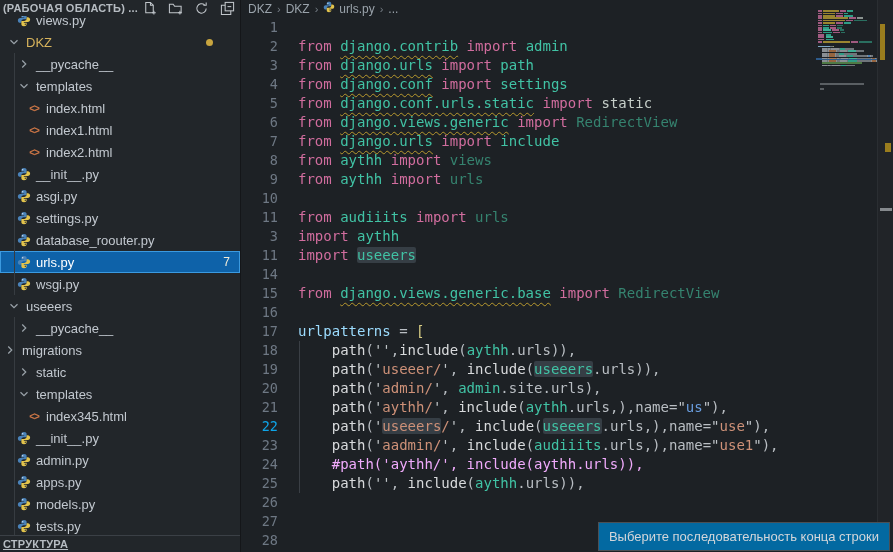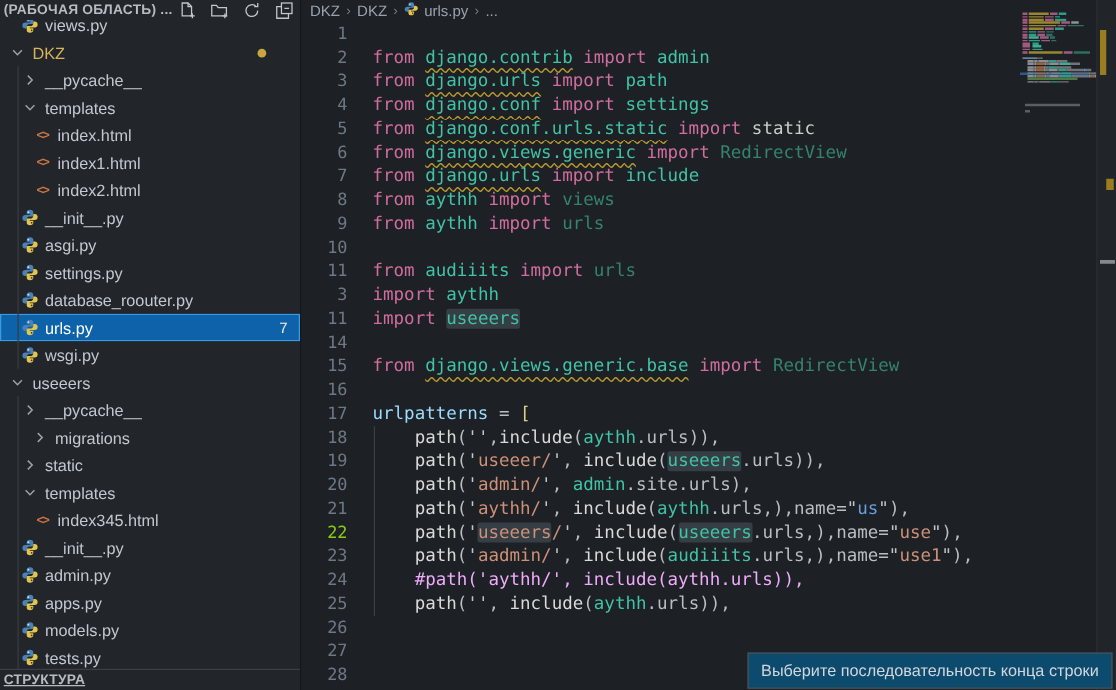--- a/index.html
+++ b/index.html
@@ -38,42 +38,42 @@
   
   .editor{position:absolute;left:241px;top:0;right:0;height:552px;background:#1d2125;}
   .breadcrumb{height:17px;display:flex;align-items:center;font-size:12px;
               color:#9aa3ab;padding-left:7px;gap:2px;}
   .breadcrumb .bsep{color:#767e86;margin:0 3px;font-size:11px;}
   .breadcrumb .bitem{display:flex;align-items:center;gap:4px;cursor:pointer;}
   .code{position:absolute;left:0;top:17.5px;width:578px;overflow:hidden;}
   .crow{height:19px;display:flex;align-items:center;}
   .lnum{width:37px;flex:none;text-align:right;padding-right:20px;
         font-family:"DejaVu Sans Mono",monospace;font-size:13.5px;color:#6e7884;}
-  .lnum.active{color:#84cc16;}
+  .lnum.active{color:#0ea5e9;}
   .ltext{font-family:"DejaVu Sans Mono",monospace;font-size:14px;white-space:pre;}
   .tk-kw{color:#d16d9e}.tk-teal{color:#41c3a5}.tk-dim{color:#35836f}
   .tk-pale{color:#c6cfc9}.tk-fn{color:#d8dadc}.tk-pl{color:#b9bec3}
   .tk-q{color:#c0c5c9}.tk-str{color:#ce9178}.tk-strb{color:#6a9ee0}
   .tk-var{color:#9cdcfe}.tk-brk{color:#d9ce85}.tk-cmt{color:#f0abfc}
   .wavy{text-decoration:underline;text-decoration-style:wavy;
         text-decoration-color:#b8992e;text-decoration-thickness:1px;
         text-underline-offset:3.5px;}
   .hl{background:#363e45;border-radius:2px;}
   .indent-guide{position:absolute;width:1px;background:#3a3f45;}
 
   
   .minimap{position:absolute;top:0;right:15px;width:62px;height:552px;cursor:pointer;}
   .mmbar{position:absolute;height:1.7px;}
   .ruler{position:absolute;top:0;right:0;width:15px;height:552px;background:#212428;
          border-left:1px solid #2a2e32;cursor:pointer;}
   .rmark{position:absolute;}
 
   
   .tooltip{position:absolute;right:3px;bottom:1px;height:27px;line-height:27px;
-           background:#0c4a6e;border:1px solid #4b5055;color:#d3d6da;
+           background:#0369a1;border:1px solid #4b5055;color:#d3d6da;
            font-size:13px;padding:0 10px;z-index:10;white-space:nowrap;}
 </style>
 </head>
 <body>
 
 <div class="app">
 
   <div class="sidebar">
     <div class="tree" id="tree">
         <div class="tguide" style="top: 53px; height: 242px;"></div>
@@ -202,21 +202,21 @@
           <span class="lbl">useeers</span>
         </div>
         <div class="trow" style="padding-left: 16px;">
           <span class="chev">
             <svg width="14" height="14" viewBox="0 0 16 16">
               <polyline points="6,4 10,8 6,12" fill="none" stroke="#9aa2a9" stroke-width="1.4"></polyline>
             </svg>
           </span>
           <span class="lbl">__pycache__</span>
         </div>
-        <div class="trow" style="padding-left: 24px;">
+        <div class="trow" style="padding-left: 2px;">
           <span class="chev">
             <svg width="14" height="14" viewBox="0 0 16 16">
               <polyline points="6,4 10,8 6,12" fill="none" stroke="#9aa2a9" stroke-width="1.4"></polyline>
             </svg>
           </span>
           <span class="lbl">migrations</span>
         </div>
         <div class="trow" style="padding-left: 16px;">
           <span class="chev">
             <svg width="14" height="14" viewBox="0 0 16 16">

